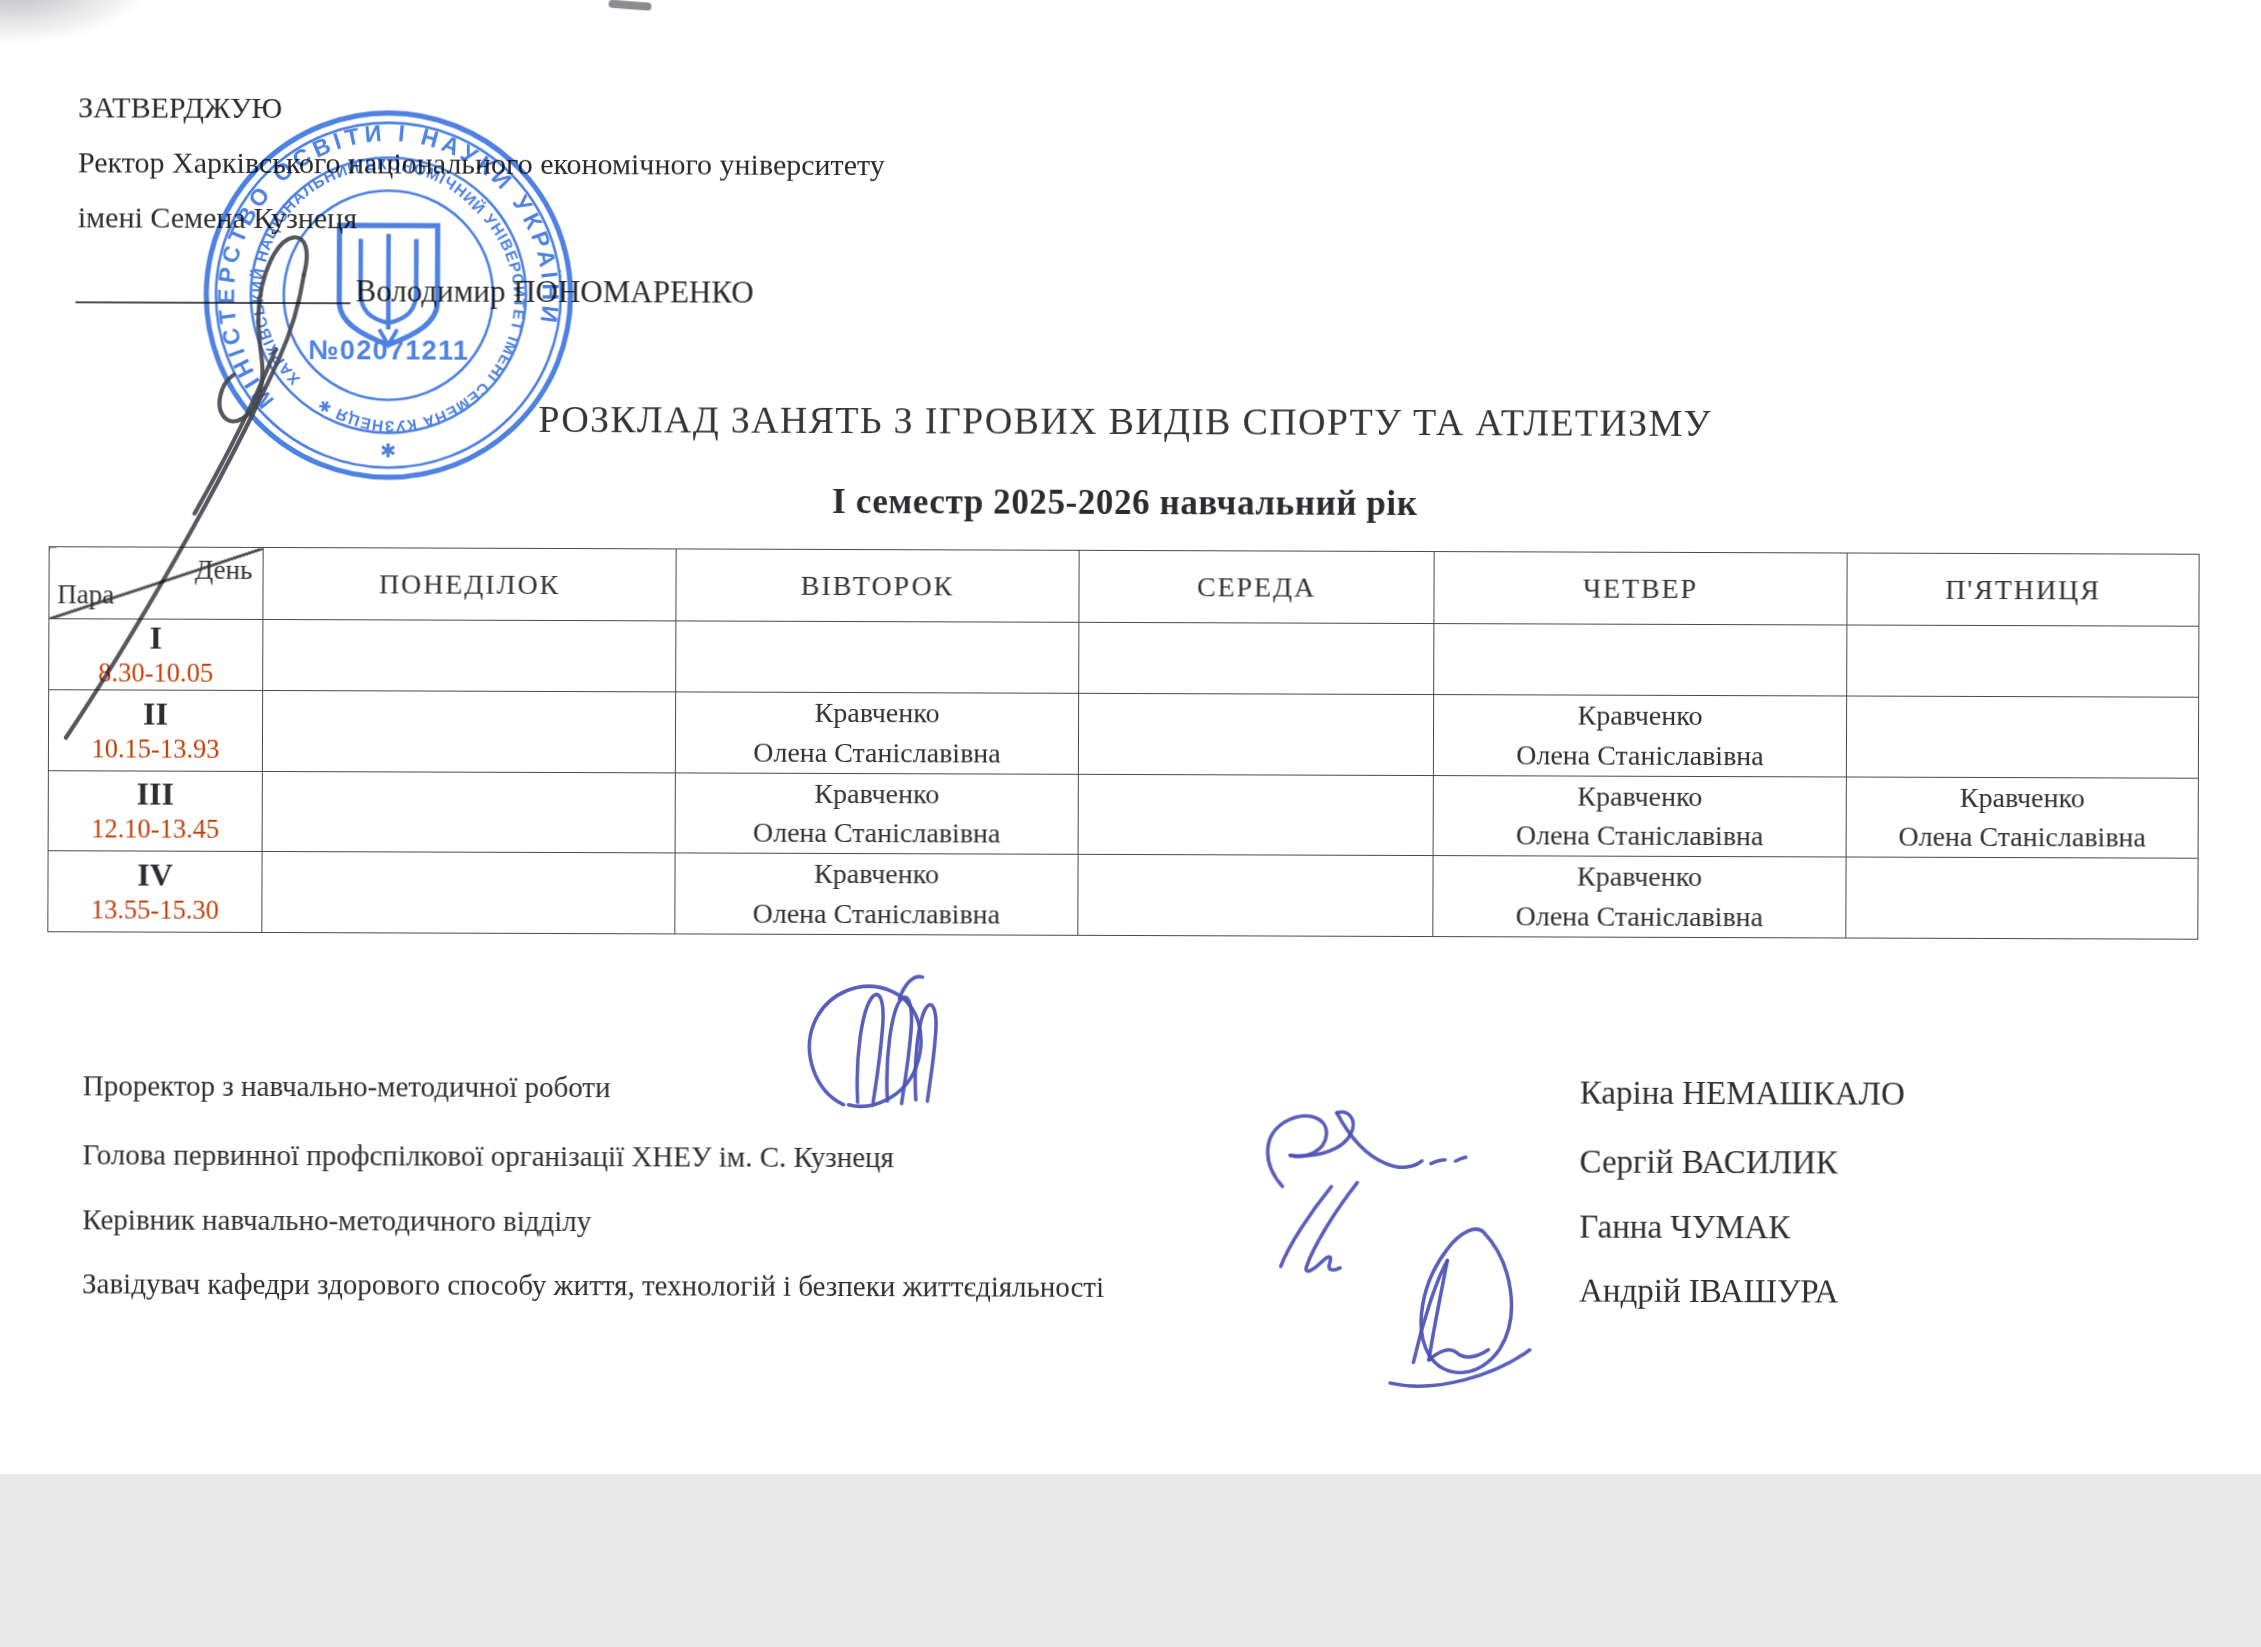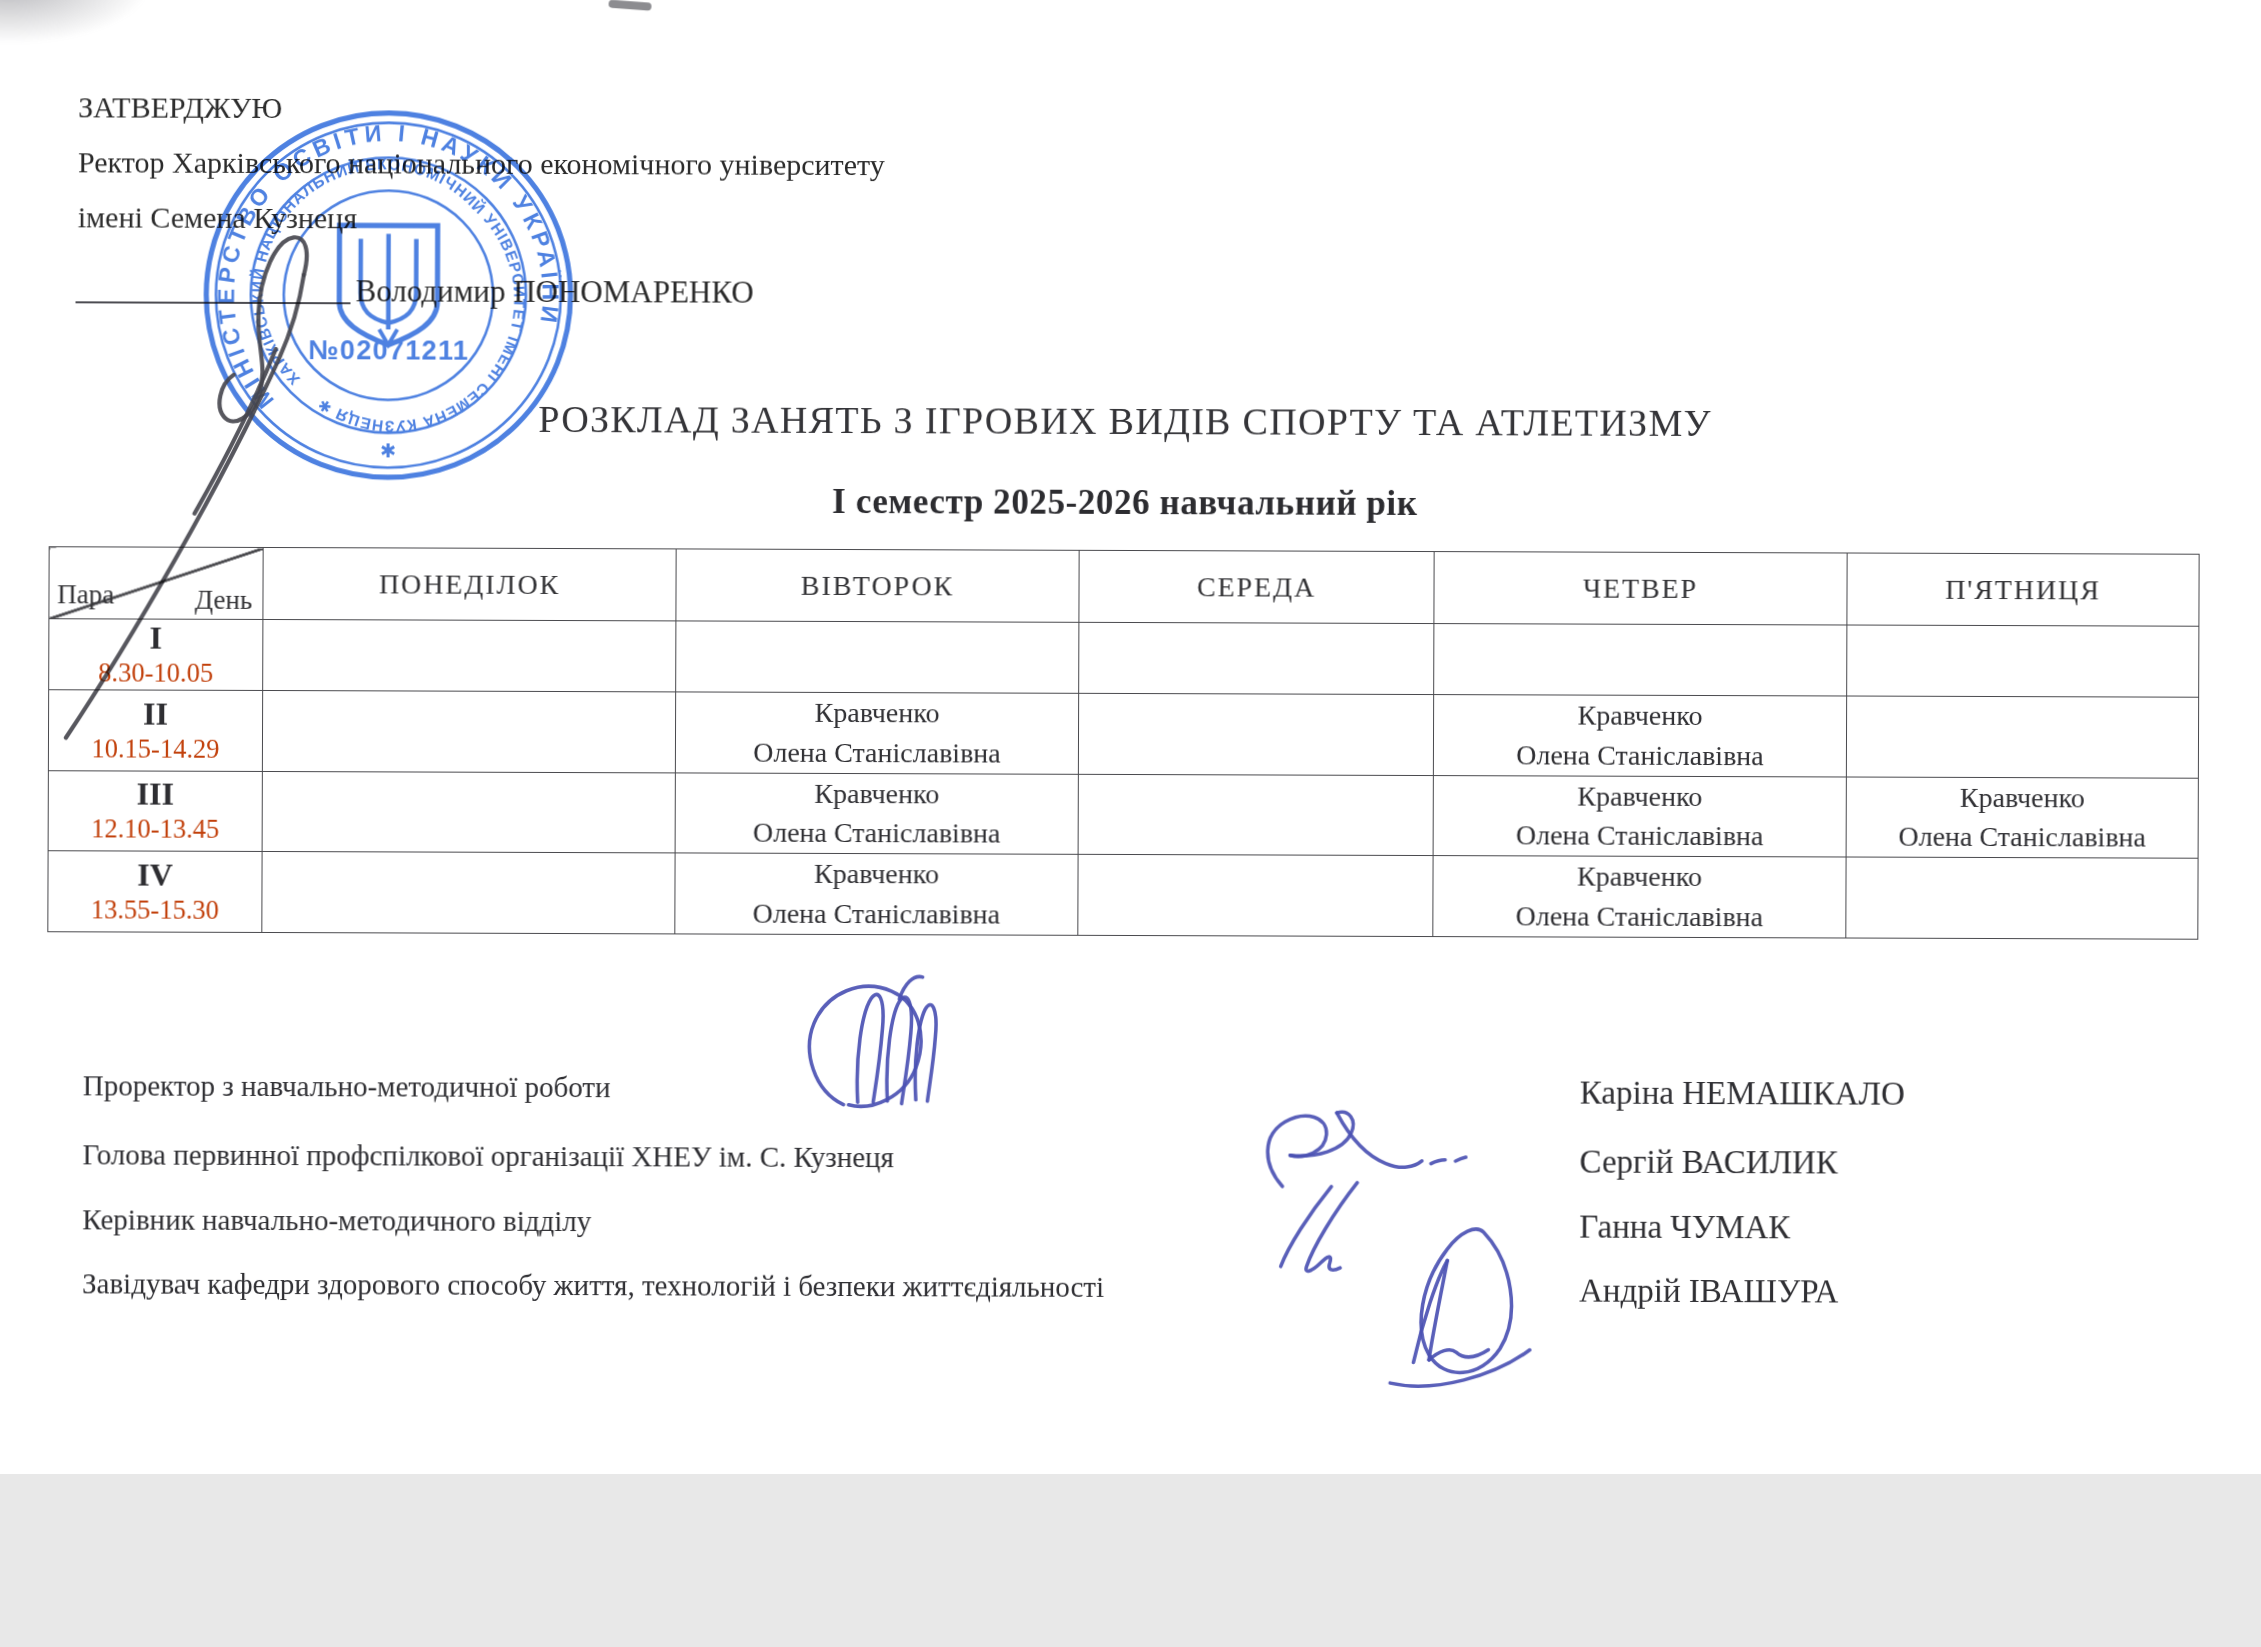--- a/index.html
+++ b/index.html
@@ -41,21 +41,21 @@
   table.schedule tr.r2,table.schedule tr.r3,table.schedule tr.r4{height:79px;}
   th.day{font-size:28px;letter-spacing:1.9px;color:#333336;}
   td.pair{padding:2.6px 0;}
   td.pair .roman{display:block;font-size:32px;font-weight:bold;line-height:1.15;color:#2e2e32;}
   td.pair .time{display:block;font-size:26.5px;line-height:1.25;color:#c2410c;}
   td.cell{font-size:28px;line-height:1.42;white-space:pre-line;color:#303034;}
   th.corner{position:relative;padding:0;
     background:linear-gradient(to bottom right,
       transparent 0 calc(50% - 1.3px), #4a4a4e calc(50% - 1.3px) calc(50% + 1.3px),
       transparent calc(50% + 1.3px) 100%);}
-  th.corner .c-day{position:absolute;top:6.5px;right:10.3px;font-size:27px;color:#333336;margin-top:30px;}
+  th.corner .c-day{position:absolute;top:6.5px;right:10.3px;font-size:27px;color:#333336;}
   th.corner .c-pair{position:absolute;bottom:7.8px;left:7.8px;font-size:27px;color:#333336;margin-top:15px;}
 
   
   .sig-row{position:absolute;left:0;width:2261px;height:45px;}
   .sig-row .pos{position:absolute;left:84px;top:0;font-size:29px;white-space:nowrap;color:#2f2f33;}
   .sig-row .nm{position:absolute;left:1581px;top:0;font-size:33px;white-space:nowrap;color:#2f2f33;}
 
   
   svg.overlay{position:absolute;left:0;top:0;width:2261px;height:1647px;
     mix-blend-mode:multiply;pointer-events:none;}
@@ -113,21 +113,21 @@
         </td>
         <td class="cell"></td>
         <td class="cell"></td>
         <td class="cell"></td>
         <td class="cell"></td>
         <td class="cell"></td>
       </tr>
       <tr class="r2">
         <td class="pair">
           <span class="roman">II</span>
-          <span class="time">10.15-14.29</span>
+          <span class="time">10.15-13.93</span>
         </td>
         <td class="cell"></td>
         <td class="cell">Кравченко
 Олена Станіславівна</td>
         <td class="cell"></td>
         <td class="cell">Кравченко
 Олена Станіславівна</td>
         <td class="cell"></td>
       </tr>
       <tr class="r3">

